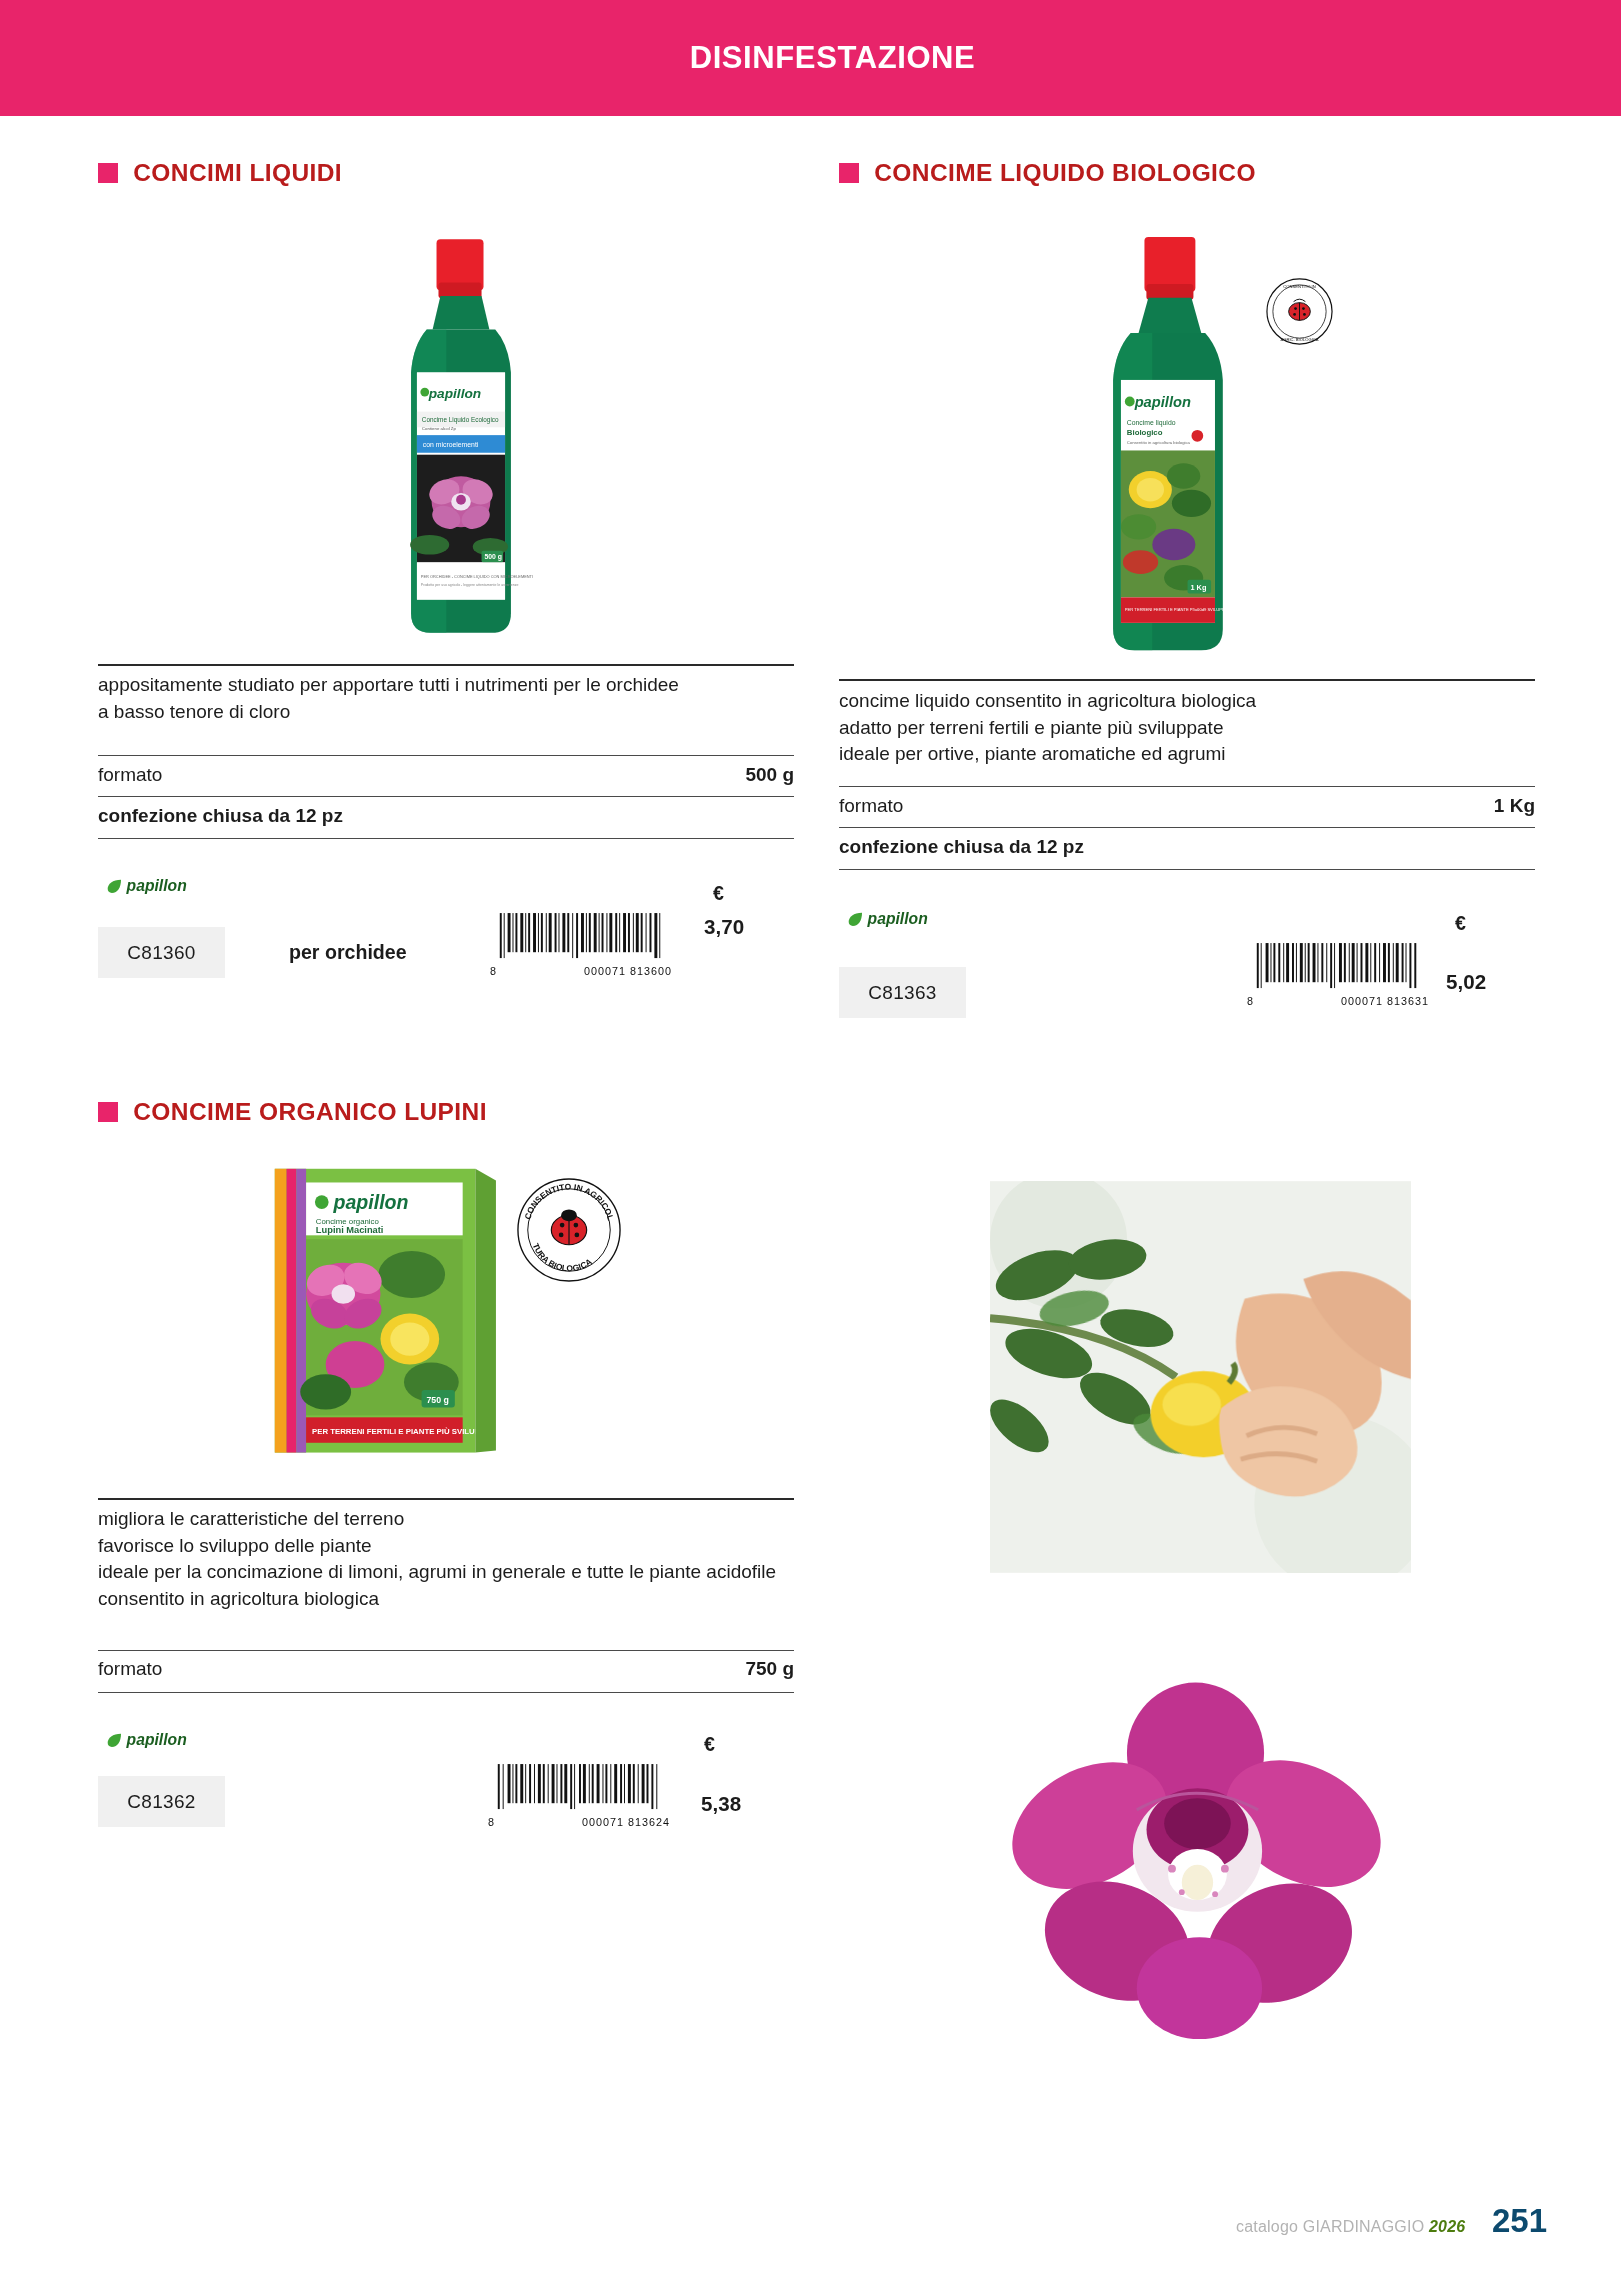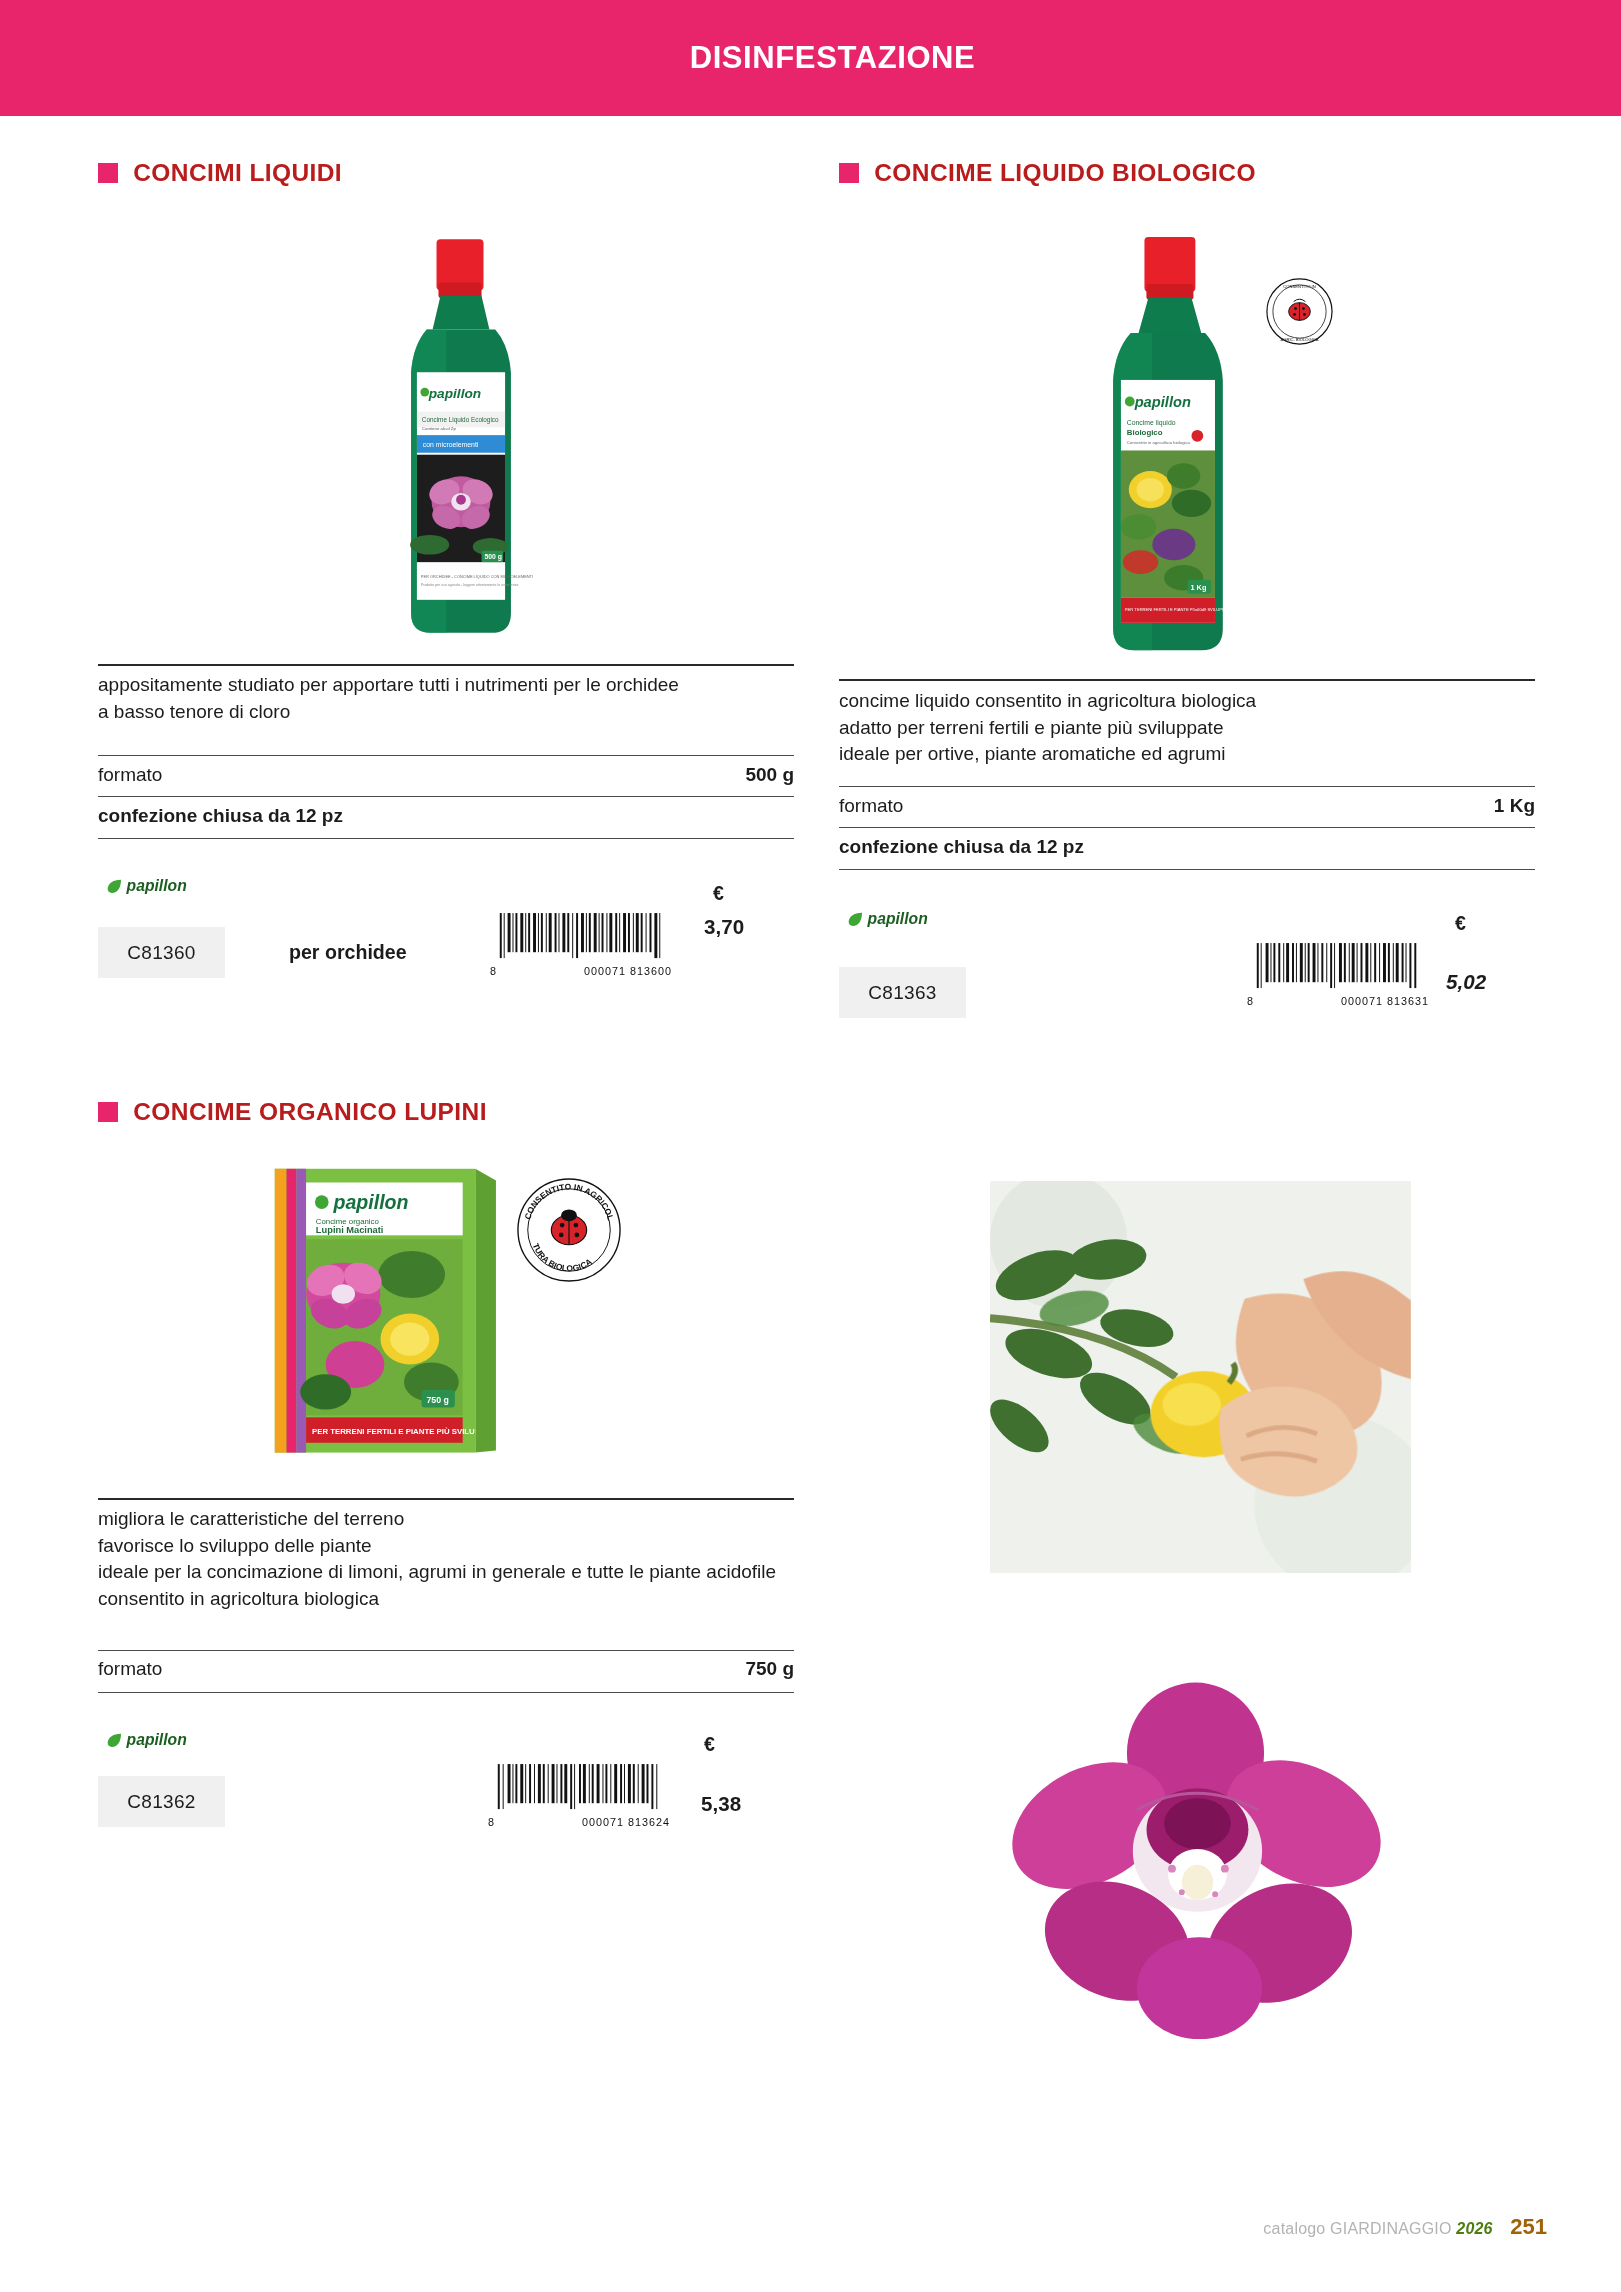--- a/index.html
+++ b/index.html
@@ -65,21 +65,21 @@
   .bottle{ position:absolute; }
   .photo{ position:absolute; }
 
   
   .footer{
     position:absolute; right:74px; bottom:53px;
     display:flex; align-items:baseline; gap:17.6px;
   }
   .footer-cat{ font-size:16px; color:#b3b3b3; letter-spacing:0.2px; }
   .footer-cat b{ color:#4d7c0f;font-style:italic; }
-  .footer-page{ font-size:22px; font-weight:bold; color:#a16207; }
+  .footer-page{ font-size:33px; font-weight:bold; color:#0c4a6e;margin-left:9px; }
 </style>
 </head>
 <body>
 
 <div class="header-bar"></div>
 <div class="header-title">DISINFESTAZIONE</div>
 
 <div class="sec-head" style="left:98px; top:159px;">
   <span class="sec-square"></span>
   <span class="sec-label">CONCIMI LIQUIDI</span>
@@ -311,21 +311,21 @@
         <rect x="162" y="0" width="1" height="40"></rect>
       <rect x="166" y="0" width="2" height="46"></rect>
         <rect x="171" y="0" width="2" height="46"></rect>
     </g>
   </svg>
   <div class="bcnum">
     <span>8</span>
     <span>000071 813631</span>
   </div>
 </div>
-<div class="price" style="left:1446px; top:970px;font-style:italic;">5,02</div>
+<div class="price" style="left:1446px; top:970px;">5,02</div>
 
 <div class="sec-head" style="left:98px; top:1098px;">
   <span class="sec-square"></span>
   <span class="sec-label">CONCIME ORGANICO LUPINI</span>
 </div>
 
 <div class="bottle" style="left:265px; top:1157px;">
   <svg width="274" height="323" viewBox="0 0 280 330" xmlns="http://www.w3.org/2000/svg">
 
     <rect x="10" y="12" width="205" height="290" fill="#7bc043"></rect>

